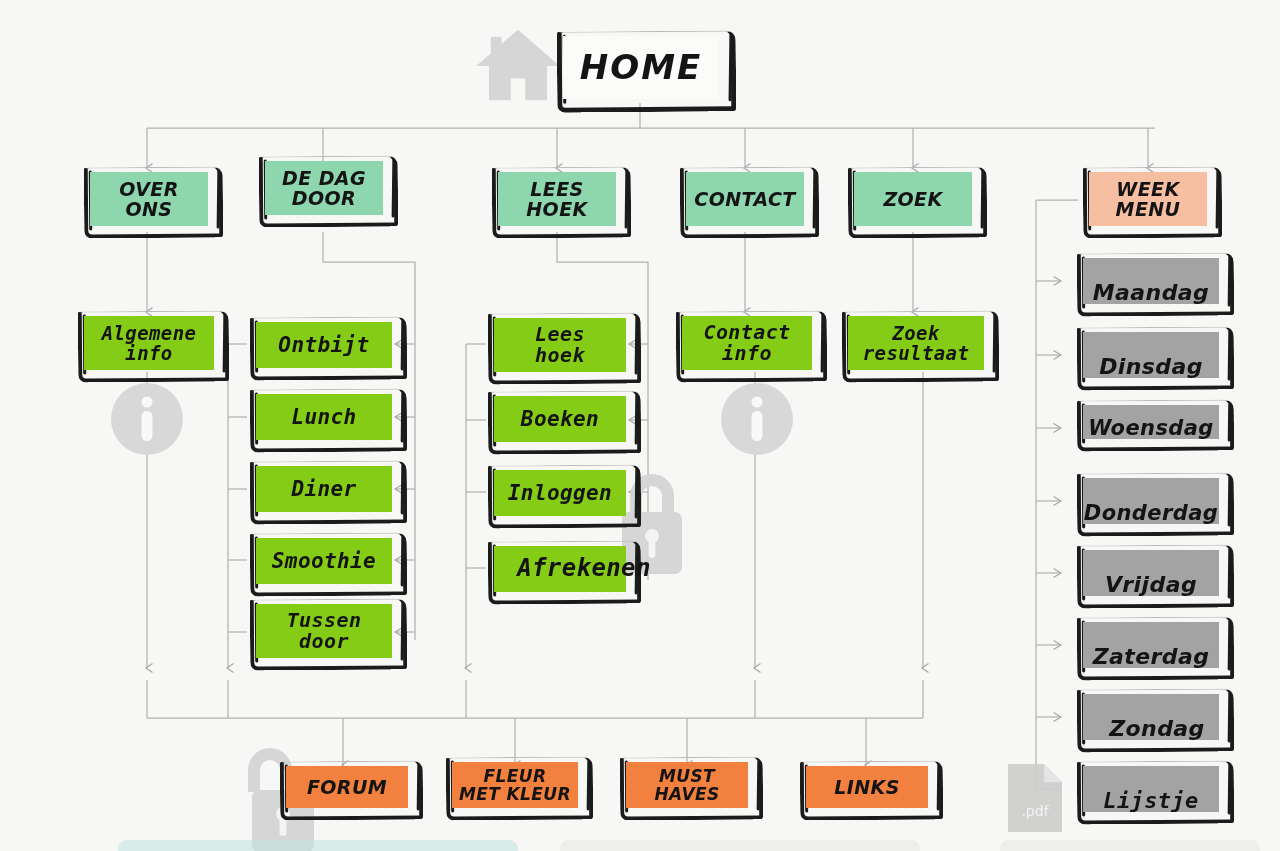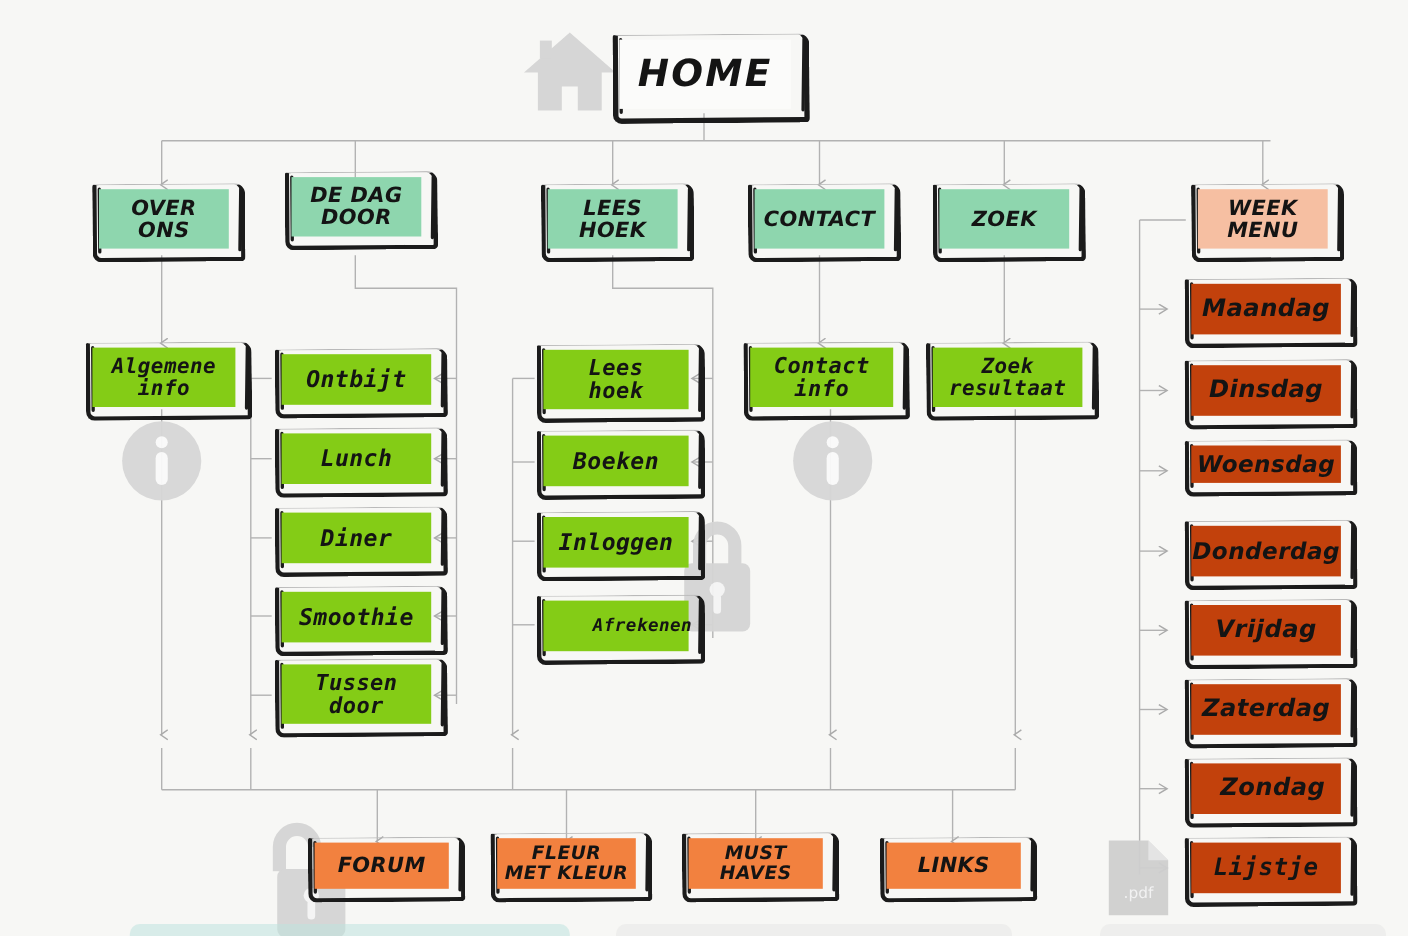--- a/index.html
+++ b/index.html
@@ -82,21 +82,21 @@
     font-weight: bold;
     color: #141414;
     line-height: 1.06;
     letter-spacing: 0.4px;
     white-space: pre-line;
   }
   
   .fill-green   .paper { background: #8ed6ae; }
   .fill-mint    .paper { background: #84cc16; }
   .fill-peach   .paper { background: #f6bfa2; }
-  .fill-lpeach  .paper { background: #c2410c; }
+  .fill-lpeach  .paper { background: #a3a3a3; align-items: flex-end; }
   .fill-orange  .paper { background: #f2813f; }
 
   
   .t-caps  { font-family: "DejaVu Sans", sans-serif; font-weight: bold; font-style: italic; letter-spacing: 1.6px; }
   .t-mono  { font-family: "DejaVu Sans Mono", monospace; font-weight: bold; font-style: italic; letter-spacing: 0px; }
   .t-hand  { font-family: "DejaVu Sans", sans-serif; font-weight: bold; font-style: italic; letter-spacing: 0.2px; }
 
   
   .node-home .paper { background: #fbfbfa; }
   .node-home .frame {
@@ -361,21 +361,21 @@
   </div>
   <div class="node fill-mint" style="left:494px; top:470px; width:132px; height:46px;">
     <span class="frame"></span>
     <span class="paper">
       <span class="label t-mono" style="font-size:21px;">Inloggen</span>
     </span>
   </div>
   <div class="node fill-mint" style="left:494px; top:546px; width:132px; height:46px;">
     <span class="frame"></span>
     <span class="paper">
-      <span class="label t-mono" style="font-size:16px;margin-left:48px;">Afrekenen</span>
+      <span class="label t-mono" style="font-size:24px;margin-left:48px;">Afrekenen</span>
     </span>
   </div>
 
   <div class="node fill-mint" style="left:682px; top:316px; width:130px; height:54px;">
     <span class="frame"></span>
     <span class="paper">
       <span class="label t-mono" style="font-size:20px;">Contact
 info</span>
     </span>
   </div>

